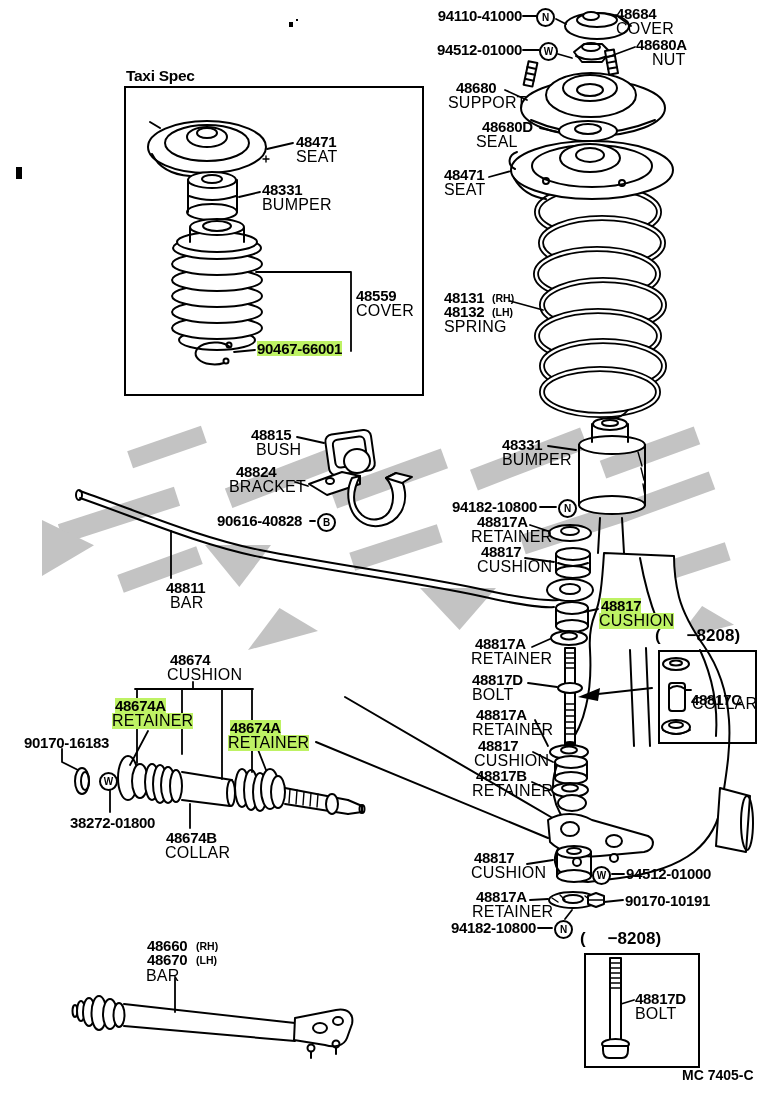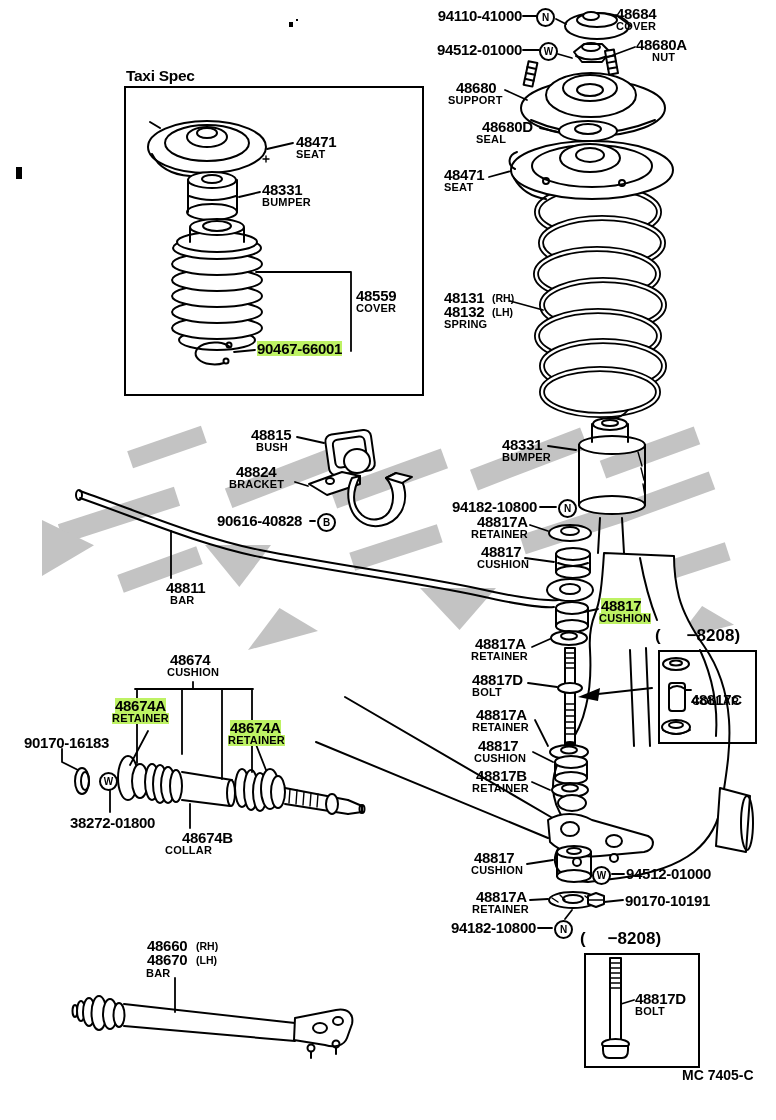--- a/index.html
+++ b/index.html
@@ -2,21 +2,21 @@
 <html><head>
 <meta charset="utf-8">
 <style>
   html,body{margin:0;padding:0;background:#fff;}
   .stage{position:relative;width:776px;height:1120px;background:#fff;overflow:hidden;
          font-family:"Liberation Sans",sans-serif;color:#000;}
   .wm{position:absolute;background:#c3c3c3;}
   .art{position:absolute;left:0;top:0;z-index:2;}
   .pn{position:absolute;z-index:4;font-weight:bold;font-size:15px;line-height:1;
       letter-spacing:-0.3px;white-space:nowrap;}
-  .pl{position:absolute;z-index:4;font-weight:bold;font-size:11px;line-height:1;
+  .pl{position:absolute;z-index:4;font-weight:normal;font-size:16px;line-height:1;
       letter-spacing:0.2px;white-space:nowrap;}
   .sm{position:absolute;z-index:4;font-weight:bold;font-size:10.5px;line-height:1;white-space:nowrap;}
   .hdr{position:absolute;z-index:4;font-weight:bold;font-size:17px;line-height:1;white-space:nowrap;}
   .sym{position:absolute;z-index:4;width:15px;height:15px;border:2.4px solid #000;border-radius:50%;
        background:#fff;font-weight:bold;font-size:10px;line-height:15px;text-align:center;}
   .pbox{position:absolute;z-index:3;border:2.4px solid #000;}
   .bgw{background:#bef264;}
   .artifact{position:absolute;background:#000;z-index:1;}
   .mono-note{letter-spacing:0;}
 </style>
@@ -431,21 +431,21 @@
   <div class="pl" style="left:692px;top:696px;">COLLAR</div>
 
   <div class="pn" style="left:170px;top:652px;">48674</div>
   <div class="pl" style="left:167px;top:667px;">CUSHION</div>
   <div class="pn bgw" style="left:115px;top:698px;">48674A</div>
   <div class="pl bgw" style="left:112px;top:713px;">RETAINER</div>
   <div class="pn bgw" style="left:230px;top:720px;">48674A</div>
   <div class="pl bgw" style="left:228px;top:735px;">RETAINER</div>
   <div class="pn" style="left:24px;top:735px;">90170-16183</div>
   <div class="pn" style="left:70px;top:815px;">38272-01800</div>
-  <div class="pn" style="left:182px;top:830px;">48674B</div>
+  <div class="pn" style="left:166px;top:830px;">48674B</div>
   <div class="pl" style="left:165px;top:845px;">COLLAR</div>
 
   <div class="pn" style="left:474px;top:850px;">48817</div>
   <div class="pl" style="left:471px;top:865px;">CUSHION</div>
   <div class="pn" style="left:626px;top:866px;">94512-01000</div>
   <div class="pn" style="left:476px;top:889px;">48817A</div>
   <div class="pl" style="left:472px;top:904px;">RETAINER</div>
   <div class="pn" style="left:625px;top:893px;">90170-10191</div>
   <div class="pn" style="left:442px;top:920px;width:94px;text-align:right;">94182-10800</div>
 

